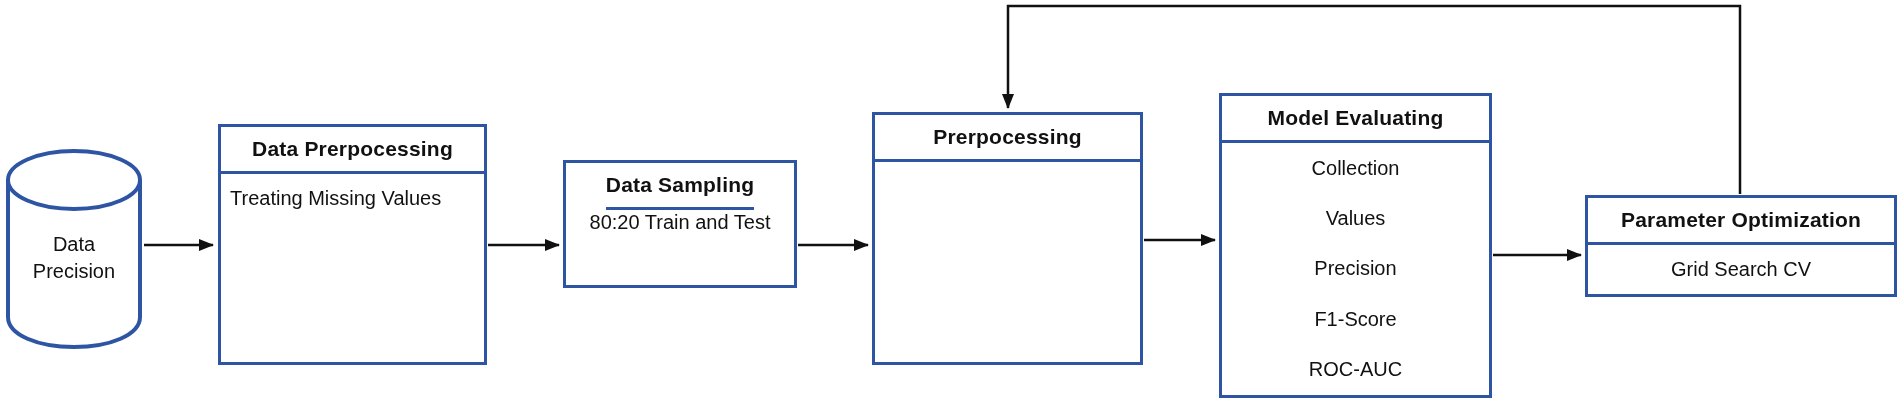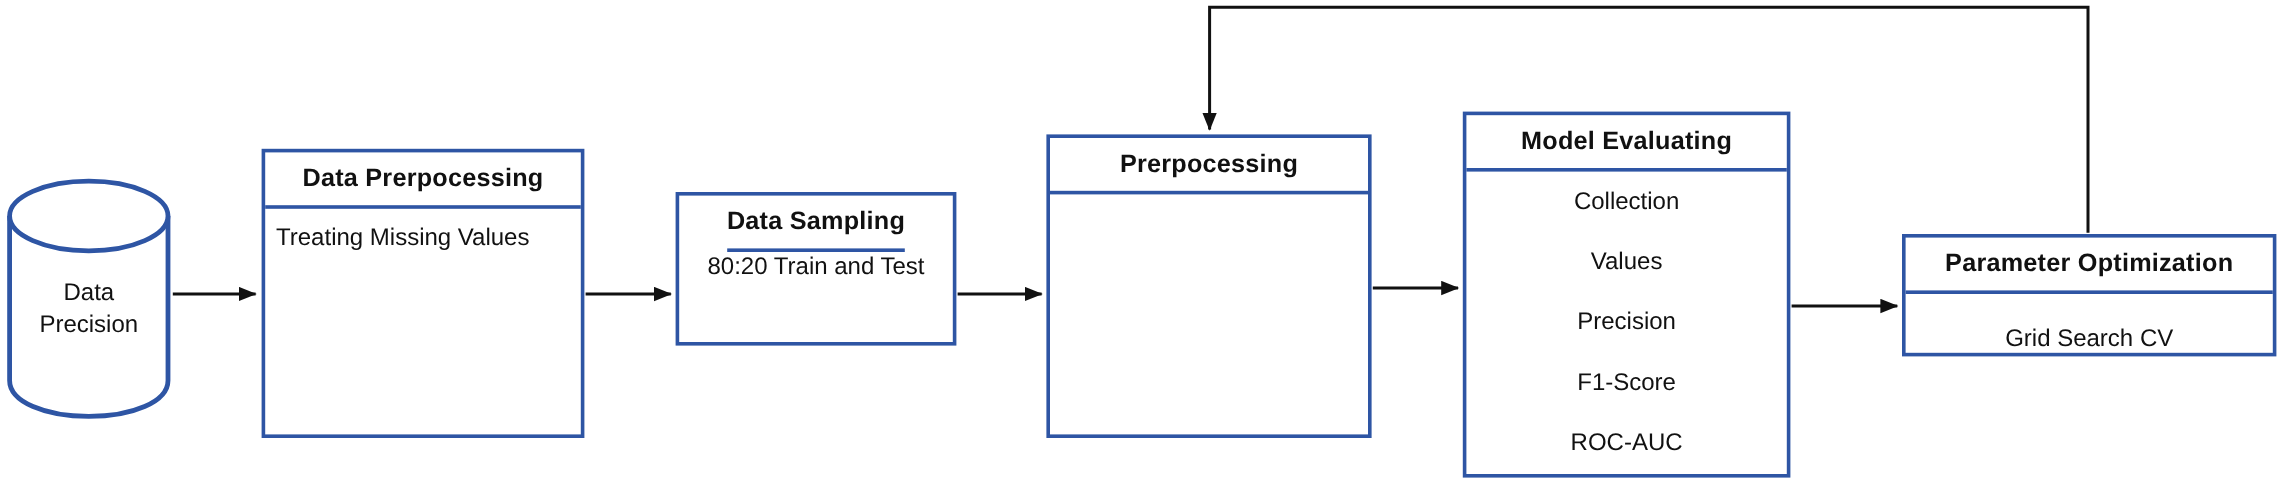--- a/index.html
+++ b/index.html
@@ -63,21 +63,21 @@
     align-items: center;
     padding-top: 1px;
   }
   #node-classification .box-body,
   #node-evaluation .box-body {
     align-items: center;
     justify-content: space-around;
   }
   #node-optimization .box-body {
     align-items: center;
-    justify-content: flex-end;
+    justify-content: center;
   }
 
   
   #node-collection {
     position: absolute;
     left: 5px; top: 148px;
     width: 138px; height: 202px;
   }
   #node-collection svg { position: absolute; left: 0; top: 0; }
   .cylinder-label {

